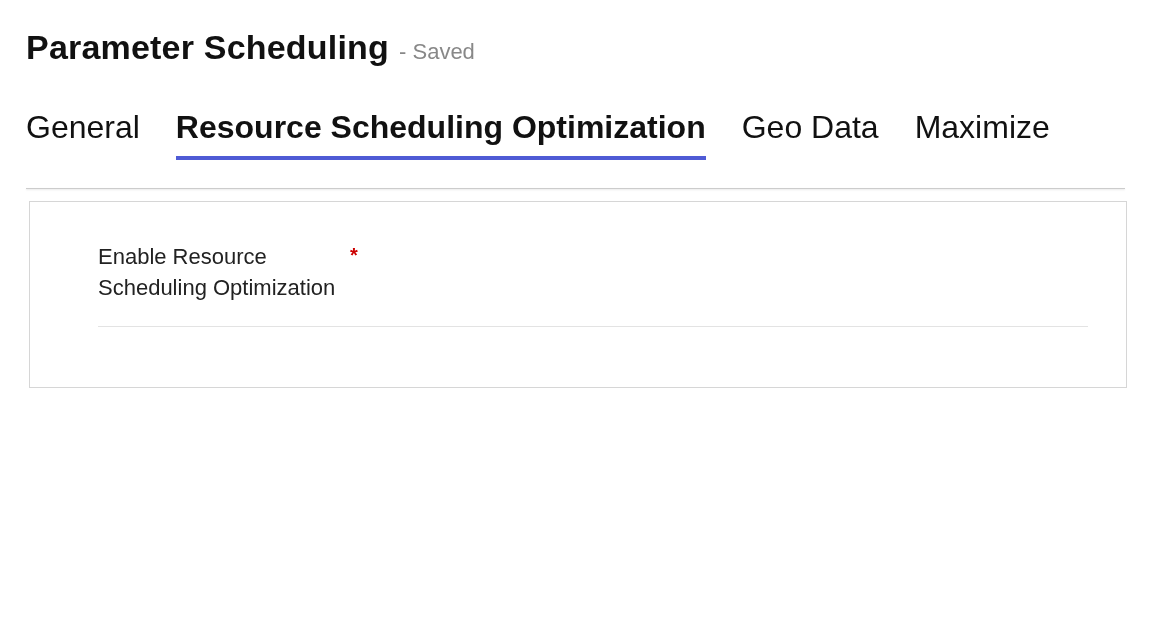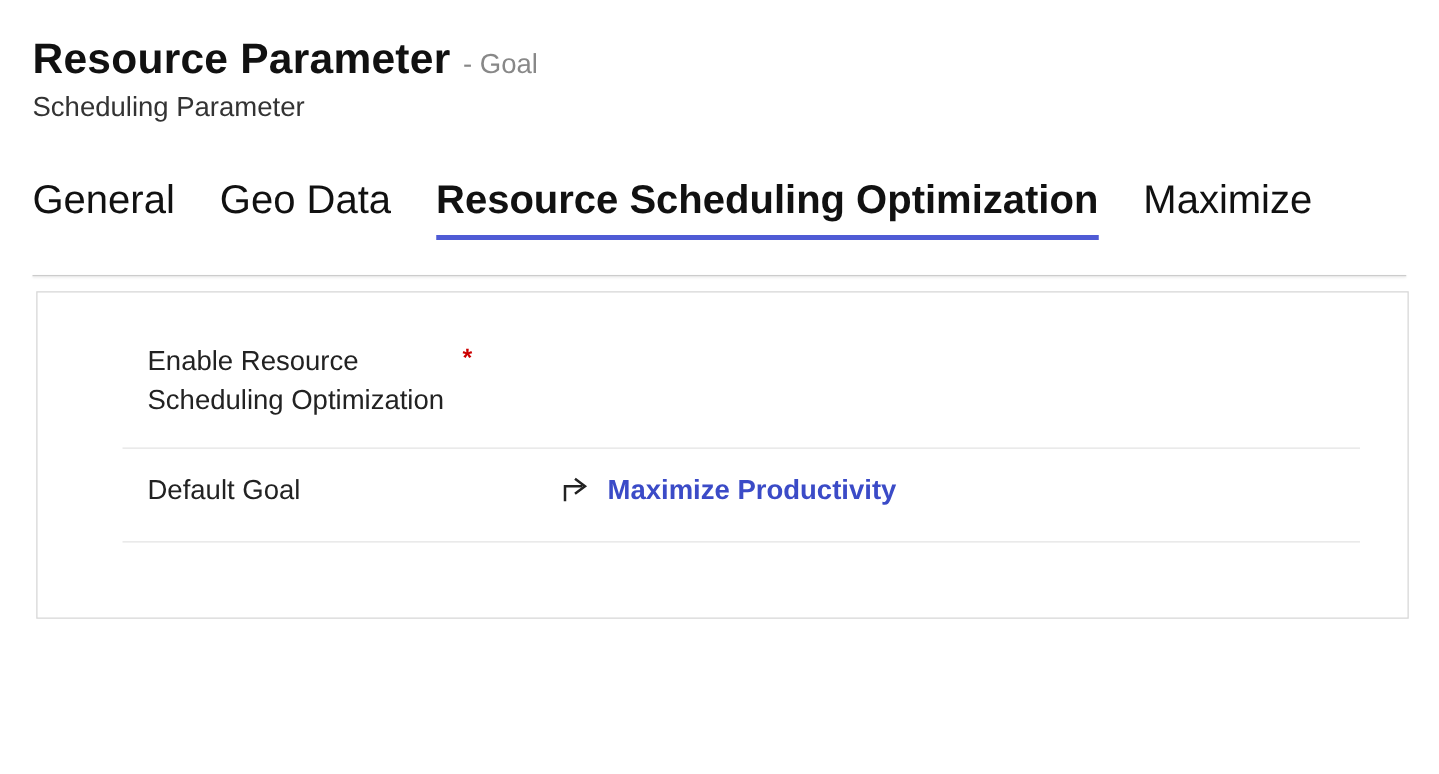--- a/index.html
+++ b/index.html
@@ -13,66 +13,54 @@
     .page-title { font-size:34px; font-weight:700; letter-spacing:.2px; }
     .saved-status { font-size:22px; color:#888; }
     .subtitle { font-size:22px; color:#333; margin-top:6px; }
     .tabs { display:flex; gap:36px; margin-top:42px; border-bottom:0 solid transparent; padding-bottom:0; }
     .tab { font-size:32px; color:#111; cursor:pointer; padding-bottom:10px; border-bottom:4px solid transparent; user-select:none; }
     .tab.active { font-weight:700; border-bottom-color:#4f5bd5; }
     .hr { height:1px; background:#ccc; box-shadow:0 1px 2px rgba(0,0,0,.12); margin-top:28px; }
     .panel { border:1px solid #d6d6d6; margin:12px -2px 0 3px; padding:36px 38px 60px 68px; }
     .field { display:flex; align-items:flex-start; gap:2px; padding:4px 0 22px; border-bottom:1px solid #e3e3e3; }
     .field:last-child { border-bottom:1px solid #e3e3e3; }
-    .label { width:250px; max-width:250px; font-size:22px; color:#222; line-height:1.4;margin-left:20px; }
+    .label { width:250px; max-width:250px; font-size:22px; color:#222; line-height:1.4; }
     .req-col { width:52px; display:flex; justify-content:flex-start; }
     .req { color:#c00; font-size:20px; padding-top:2px; font-weight:600; }
     .value { flex:1; font-size:22px; font-weight:700; display:flex; align-items:center; min-height:88px; }
     .field2 { display:flex; align-items:center; padding:18px 0 26px; border-bottom:1px solid #e3e3e3; }
     .link-wrap { display:flex; align-items:center; gap:14px; padding-left:24px; }
     .link { color:#3b4bc7; font-weight:700; font-size:22px; cursor:pointer; }
     .arrow-icon { width:28px; height:26px; stroke:#222; stroke-width:2; fill:none; }
   </style>
 </head>
 <body>
 <div class="container">
 
   <div class="title-row">
-    <span class="page-title">Resource Parameter</span>
+    <span class="page-title">Parameter Scheduling</span>
     <span class="saved-status">
-      <span>-</span> <span>Goal</span>
+      <span>-</span> <span>Saved</span>
     </span>
   </div>
-  <div class="subtitle">Scheduling Parameter</div>
 
   <div class="tabs">
     <div class="tab">General</div>
+    <div class="tab active">Resource Scheduling Optimization</div>
     <div class="tab">Geo Data</div>
-    <div class="tab active">Resource Scheduling Optimization</div>
     <div class="tab">Maximize</div>
   </div>
 
   <div class="hr"></div>
 
   <div class="panel">
 
     <div class="field">
       <div class="label">Enable Resource Scheduling Optimization</div>
       <div class="req-col">
         <span class="req">*</span>
       </div>
     </div>
 
-    <div class="field2">
-      <div class="label">Default Goal</div>
-      <div class="req-col"></div>
-      <div class="link-wrap">
-        <svg class="arrow-icon" viewBox="0 0 28 26">
-          <path d="M8 22 L8 10 L22 10"></path>
-          <path d="M16 4 L24 10 L16 16"></path>
-        </svg>
-        <span class="link">Maximize Productivity</span>
-      </div>
-    </div>
 
   </div>
 
 </div>
 
 </body></html>

